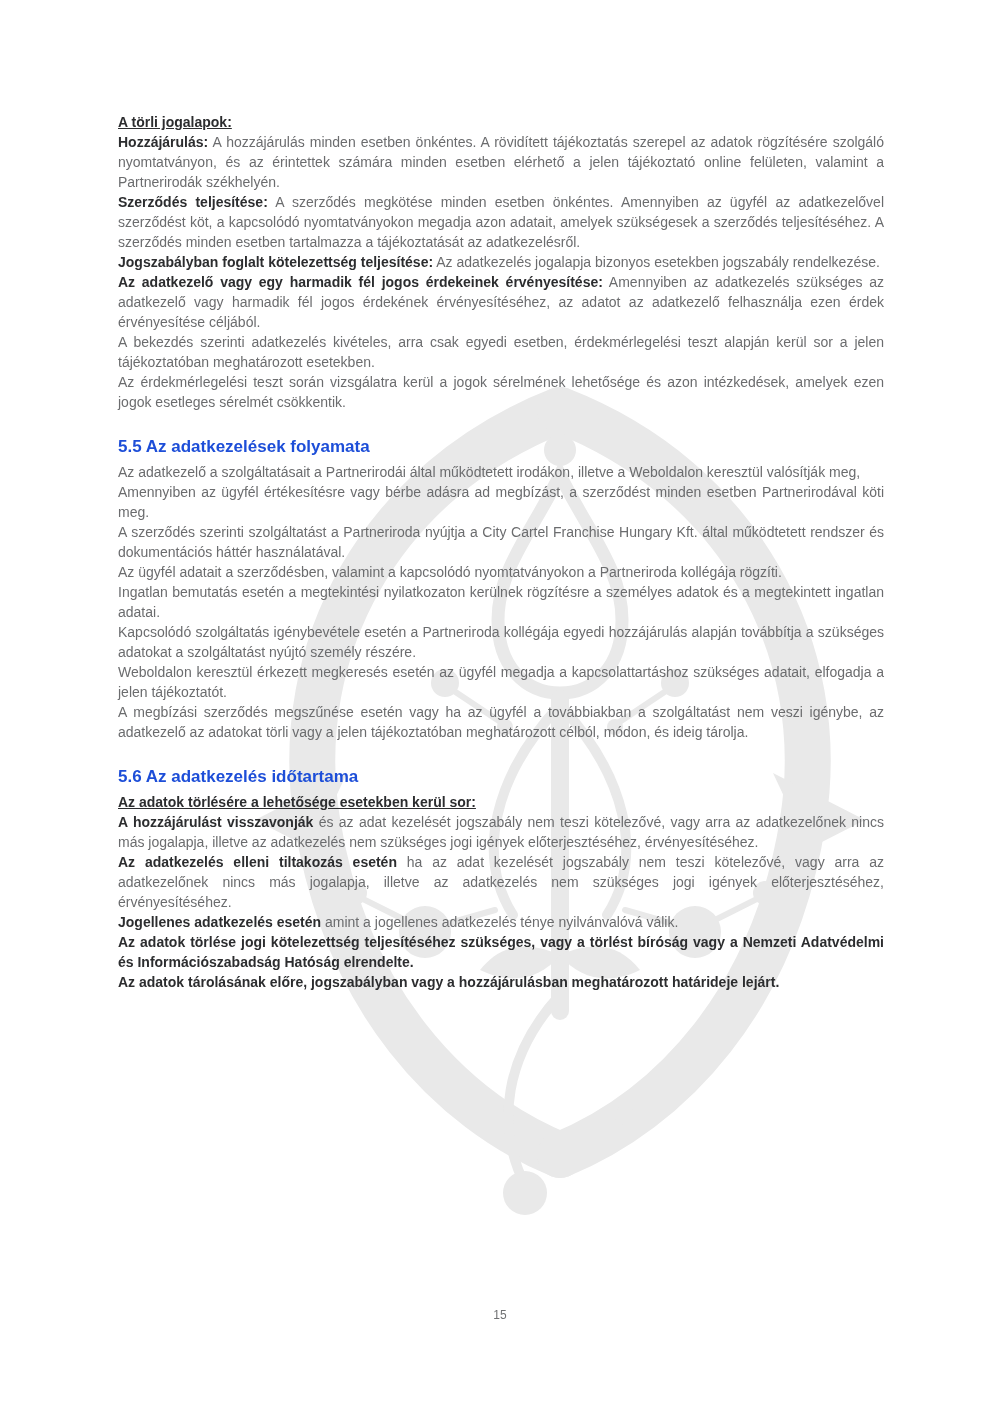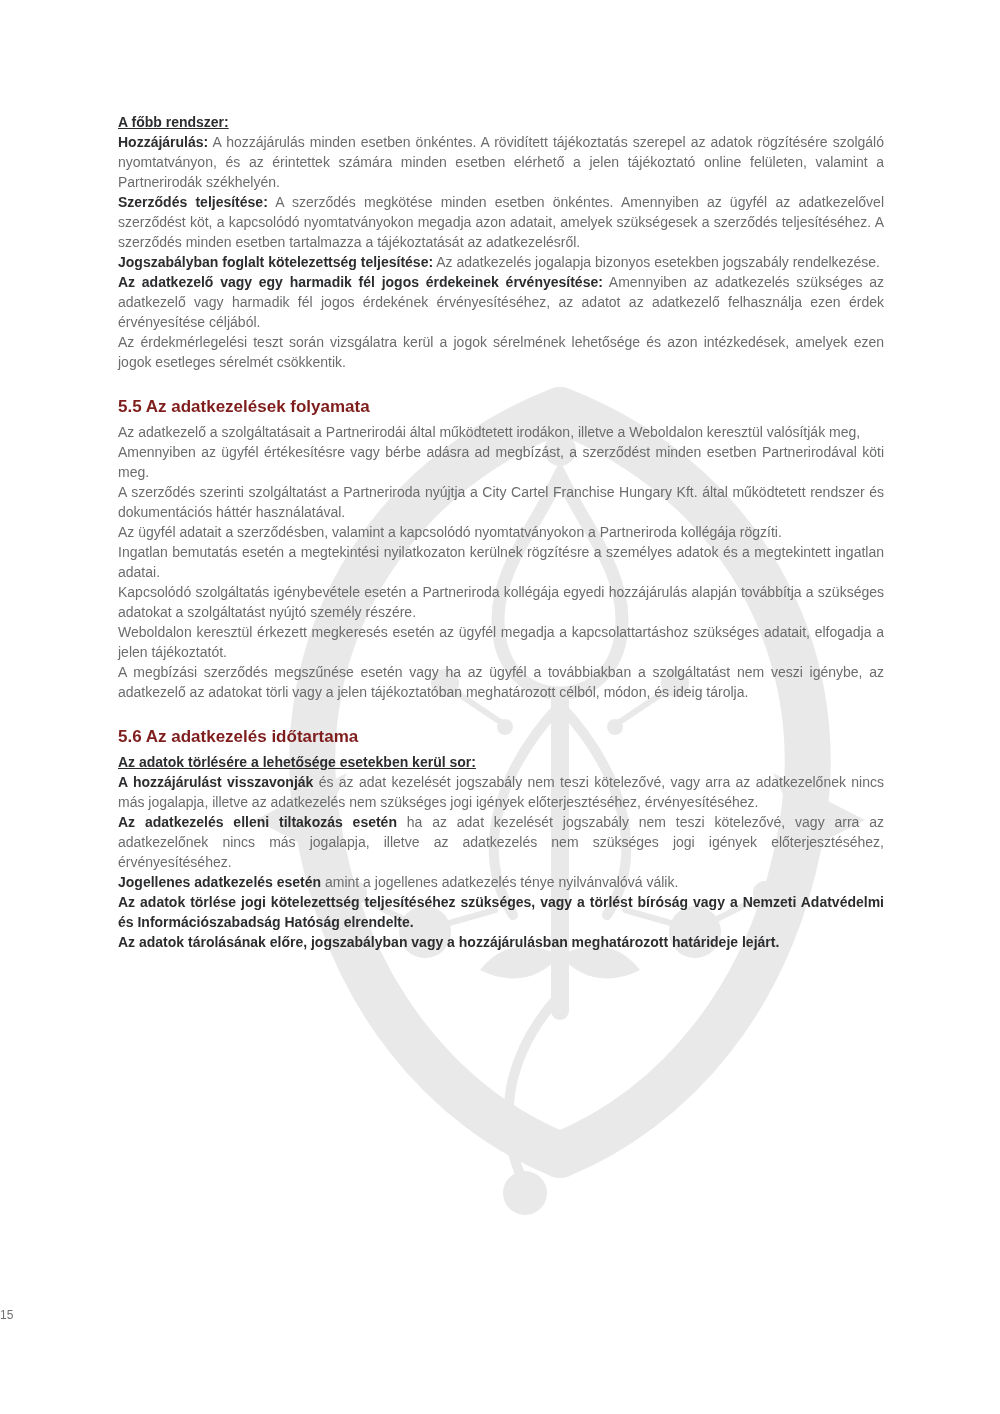--- a/index.html
+++ b/index.html
@@ -20,26 +20,27 @@
     z-index:1;
   }
   .para{
     font-size:14px;line-height:20px;
     color:#6b6c6e;
     text-align:justify;
   }
   .para .b{font-weight:bold;color:#2c2d2f;}
   .para .u{text-decoration:underline;}
   .h2{
-    font-size:17px;line-height:22px;font-weight:bold;color:#7f1d1d;
+    font-size:17px;line-height:22px;font-weight:bold;color:#1d4ed8;
     margin-top:24px;margin-bottom:4px;
     text-align:left;
   }
   .pagenum{
     position:absolute;left:0;right:0;top:1308px;
+    text-align:center;
     font-size:12px;color:#6f7072;z-index:1;
   }
 </style>
 </head>
 <body>
 
 <div class="page">
 
   <svg class="watermark" viewBox="0 0 730 920" aria-hidden="true">
     <g fill="none" stroke-linecap="round" stroke="#e9e9e9">
@@ -76,25 +77,26 @@
       <circle cx="480" cy="328" r="14"></circle>
       <circle cx="310" cy="372" r="8"></circle>
       <circle cx="420" cy="372" r="8"></circle>
       <circle cx="365" cy="95" r="16"></circle>
       <circle cx="330" cy="838" r="22"></circle>
       <circle cx="430" cy="760" r="10"></circle>
     </g>
   </svg>
 
   <div class="content">
-      <div class="para"><span class="b u">A főbb rendszer:</span></div>
+      <div class="para"><span class="b u">A törli jogalapok:</span></div>
       <div class="para"><span class="b">Hozzájárulás:</span><span> A hozzájárulás minden esetben önkéntes.  A rövidített tájékoztatás szerepel az adatok rögzítésére szolgáló nyomtatványon, és az érintettek számára minden esetben elérhető a jelen tájékoztató online felületen, valamint a Partnerirodák székhelyén.</span></div>
       <div class="para"><span class="b">Szerződés teljesítése:</span><span> A szerződés megkötése minden esetben önkéntes. Amennyiben az ügyfél az adatkezelővel szerződést köt, a kapcsolódó nyomtatványokon megadja azon adatait, amelyek szükségesek a szerződés teljesítéséhez. A szerződés minden esetben tartalmazza a tájékoztatását az adatkezelésről.</span></div>
       <div class="para"><span class="b">Jogszabályban foglalt kötelezettség teljesítése:</span><span> Az adatkezelés jogalapja bizonyos esetekben jogszabály rendelkezése.</span></div>
       <div class="para"><span class="b">Az adatkezelő vagy egy harmadik fél jogos érdekeinek érvényesítése:</span><span> Amennyiben az adatkezelés szükséges az adatkezelő vagy harmadik fél jogos érdekének érvényesítéséhez, az adatot az adatkezelő felhasználja ezen érdek érvényesítése céljából.</span></div>
+      <div class="para"><span>A bekezdés szerinti adatkezelés kivételes, arra csak egyedi esetben, érdekmérlegelési teszt alapján kerül sor a jelen tájékoztatóban meghatározott esetekben.</span></div>
       <div class="para"><span>Az érdekmérlegelési teszt során vizsgálatra kerül a jogok sérelmének lehetősége és azon intézkedések, amelyek ezen jogok esetleges sérelmét csökkentik.</span></div>
       <div class="h2"><span>5.5 Az adatkezelések folyamata</span></div>
       <div class="para"><span>Az adatkezelő a szolgáltatásait a Partnerirodái által működtetett irodákon, illetve a Weboldalon keresztül valósítják meg,</span></div>
       <div class="para"><span>Amennyiben az ügyfél értékesítésre vagy bérbe adásra ad megbízást, a szerződést minden esetben Partnerirodával köti meg.</span></div>
       <div class="para"><span>A szerződés szerinti szolgáltatást a Partneriroda nyújtja a City Cartel Franchise Hungary Kft. által működtetett rendszer és dokumentációs háttér használatával.</span></div>
       <div class="para"><span>Az ügyfél adatait a szerződésben, valamint a kapcsolódó nyomtatványokon a Partneriroda kollégája rögzíti.</span></div>
       <div class="para"><span>Ingatlan bemutatás esetén a megtekintési nyilatkozaton kerülnek rögzítésre a személyes adatok és a megtekintett ingatlan adatai.</span></div>
       <div class="para"><span>Kapcsolódó szolgáltatás igénybevétele esetén a Partneriroda kollégája egyedi hozzájárulás alapján továbbítja a szükséges adatokat a szolgáltatást nyújtó személy részére.</span></div>
       <div class="para"><span>Weboldalon keresztül érkezett megkeresés esetén az ügyfél megadja a kapcsolattartáshoz szükséges adatait, elfogadja a jelen tájékoztatót.</span></div>
       <div class="para"><span>A megbízási szerződés megszűnése esetén vagy ha az ügyfél a továbbiakban a szolgáltatást nem veszi igénybe, az adatkezelő az adatokat törli vagy a jelen tájékoztatóban meghatározott célból, módon, és ideig tárolja.</span></div>

